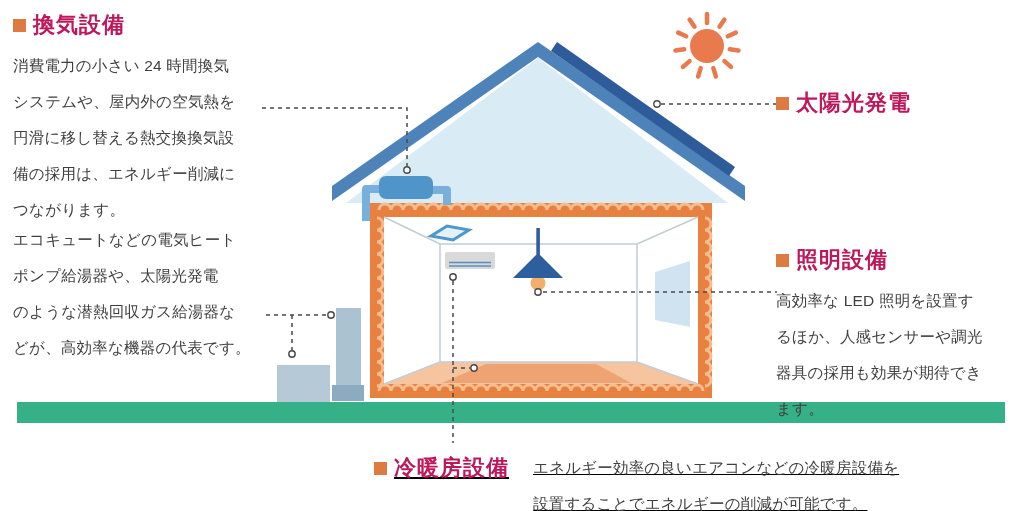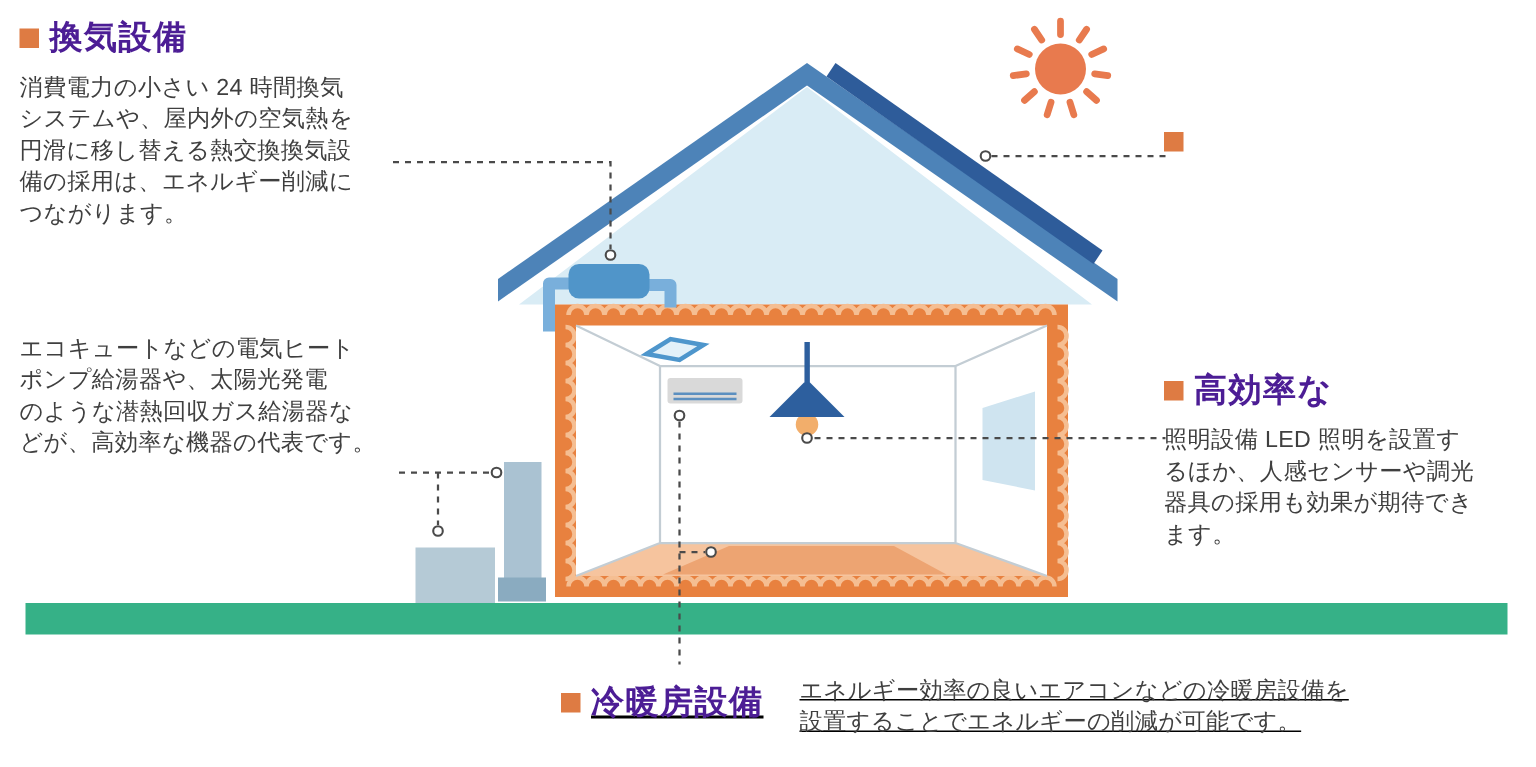--- a/index.html
+++ b/index.html
@@ -4,22 +4,22 @@
 <style>
   html,body{margin:0;padding:0;background:#fff;}
   .canvas{
     position:relative;width:1024px;height:511px;background:#ffffff;overflow:hidden;
     font-family:"Liberation Sans",sans-serif;
   }
   .canvas svg{position:absolute;left:0;top:0;}
   .tb{position:absolute;}
   .hd{display:flex;align-items:center;gap:7px;}
   .bullet{width:13px;height:13px;background:#DE7B43;flex:0 0 auto;}
-  .ht{font-size:22px;font-weight:bold;color:#4c1d95;letter-spacing:1px;white-space:nowrap;}
-  .bd{margin-top:8px;font-size:15.5px;line-height:21px;color:#3F3F3F;
+  .ht{font-size:22px;font-weight:bold;color:#be185d;letter-spacing:1px;white-space:nowrap;}
+  .bd{margin-top:8px;font-size:15.5px;line-height:36px;color:#3F3F3F;
       white-space:pre-line;letter-spacing:.2px;}
   .tb-row{display:flex;align-items:flex-start;gap:24px;text-decoration:underline;}
   .tb-row .bd{margin-top:0;}
   .tb-row .hd{margin-top:3px;}
 </style>
 </head>
 <body>
 
 <div class="canvas">
 
@@ -98,29 +98,30 @@
   <div class="tb" style="left:13px;top:214px;width:270px">
     <div class="bd">エコキュートなどの電気ヒート
 ポンプ給湯器や、太陽光発電
 のような潜熱回収ガス給湯器な
 どが、高効率な機器の代表です。</div>
   </div>
 
   <div class="tb" style="left:776px;top:88px;width:245px">
     <div class="hd">
       <span class="bullet"></span>
+      <span class="ht">太陽光発電</span>
     </div>
   </div>
 
   <div class="tb" style="left:776px;top:245px;width:245px">
     <div class="hd">
       <span class="bullet"></span>
-      <span class="ht">高効率な</span>
+      <span class="ht">照明設備</span>
     </div>
-    <div class="bd">照明設備 LED 照明を設置す
+    <div class="bd">高効率な LED 照明を設置す
 るほか、人感センサーや調光
 器具の採用も効果が期待でき
 ます。</div>
   </div>
 
   <div class="tb tb-row" style="left:374px;top:450px;width:560px">
     <div class="hd">
       <span class="bullet"></span>
       <span class="ht">冷暖房設備</span>
     </div>

